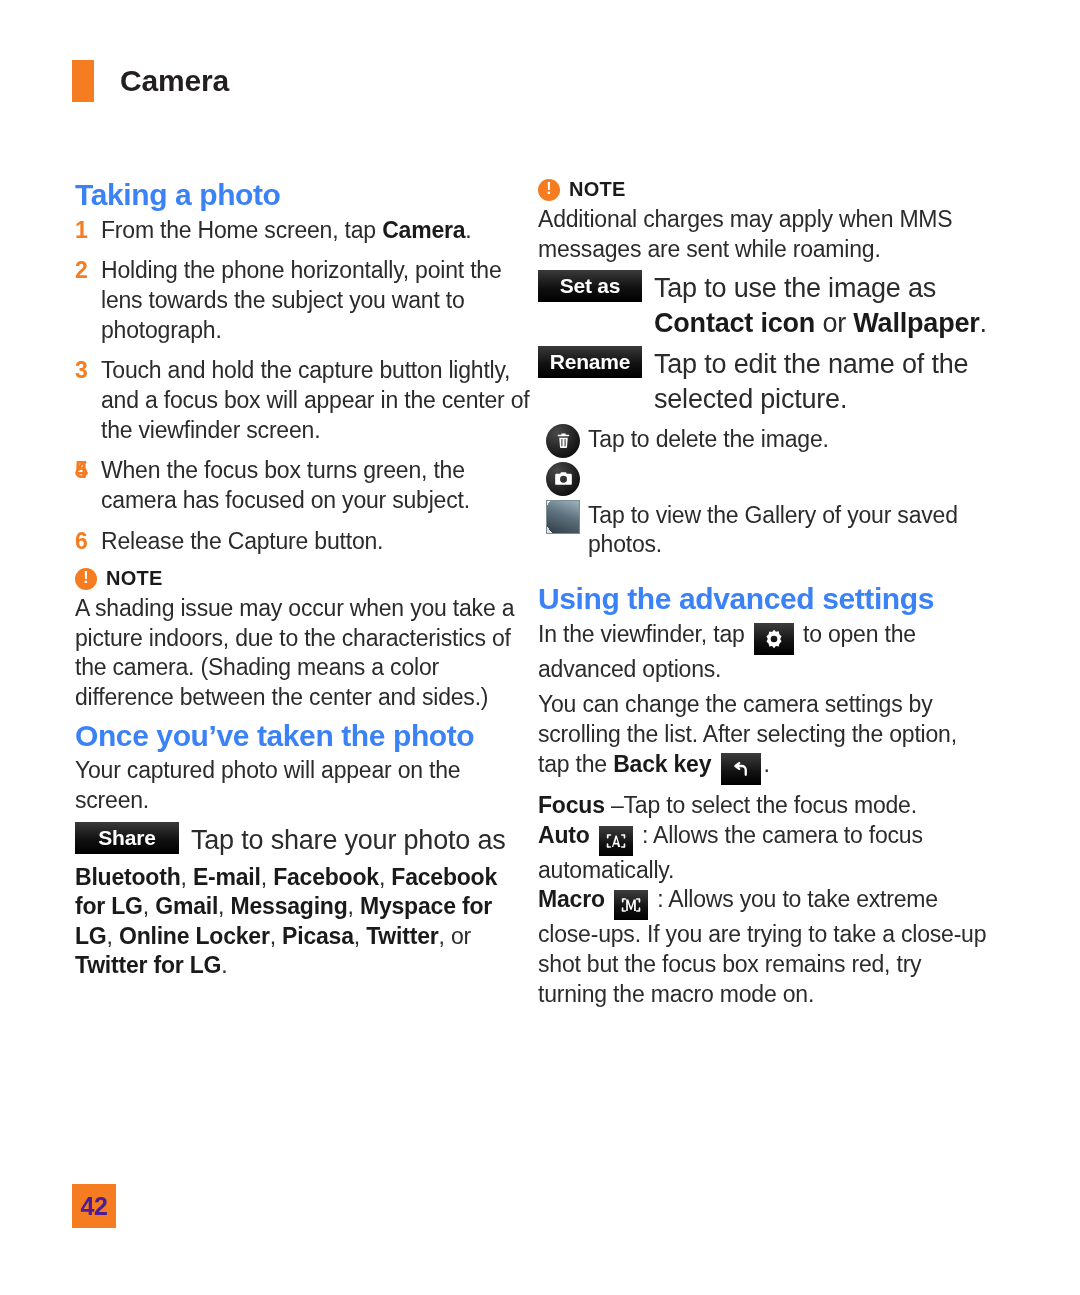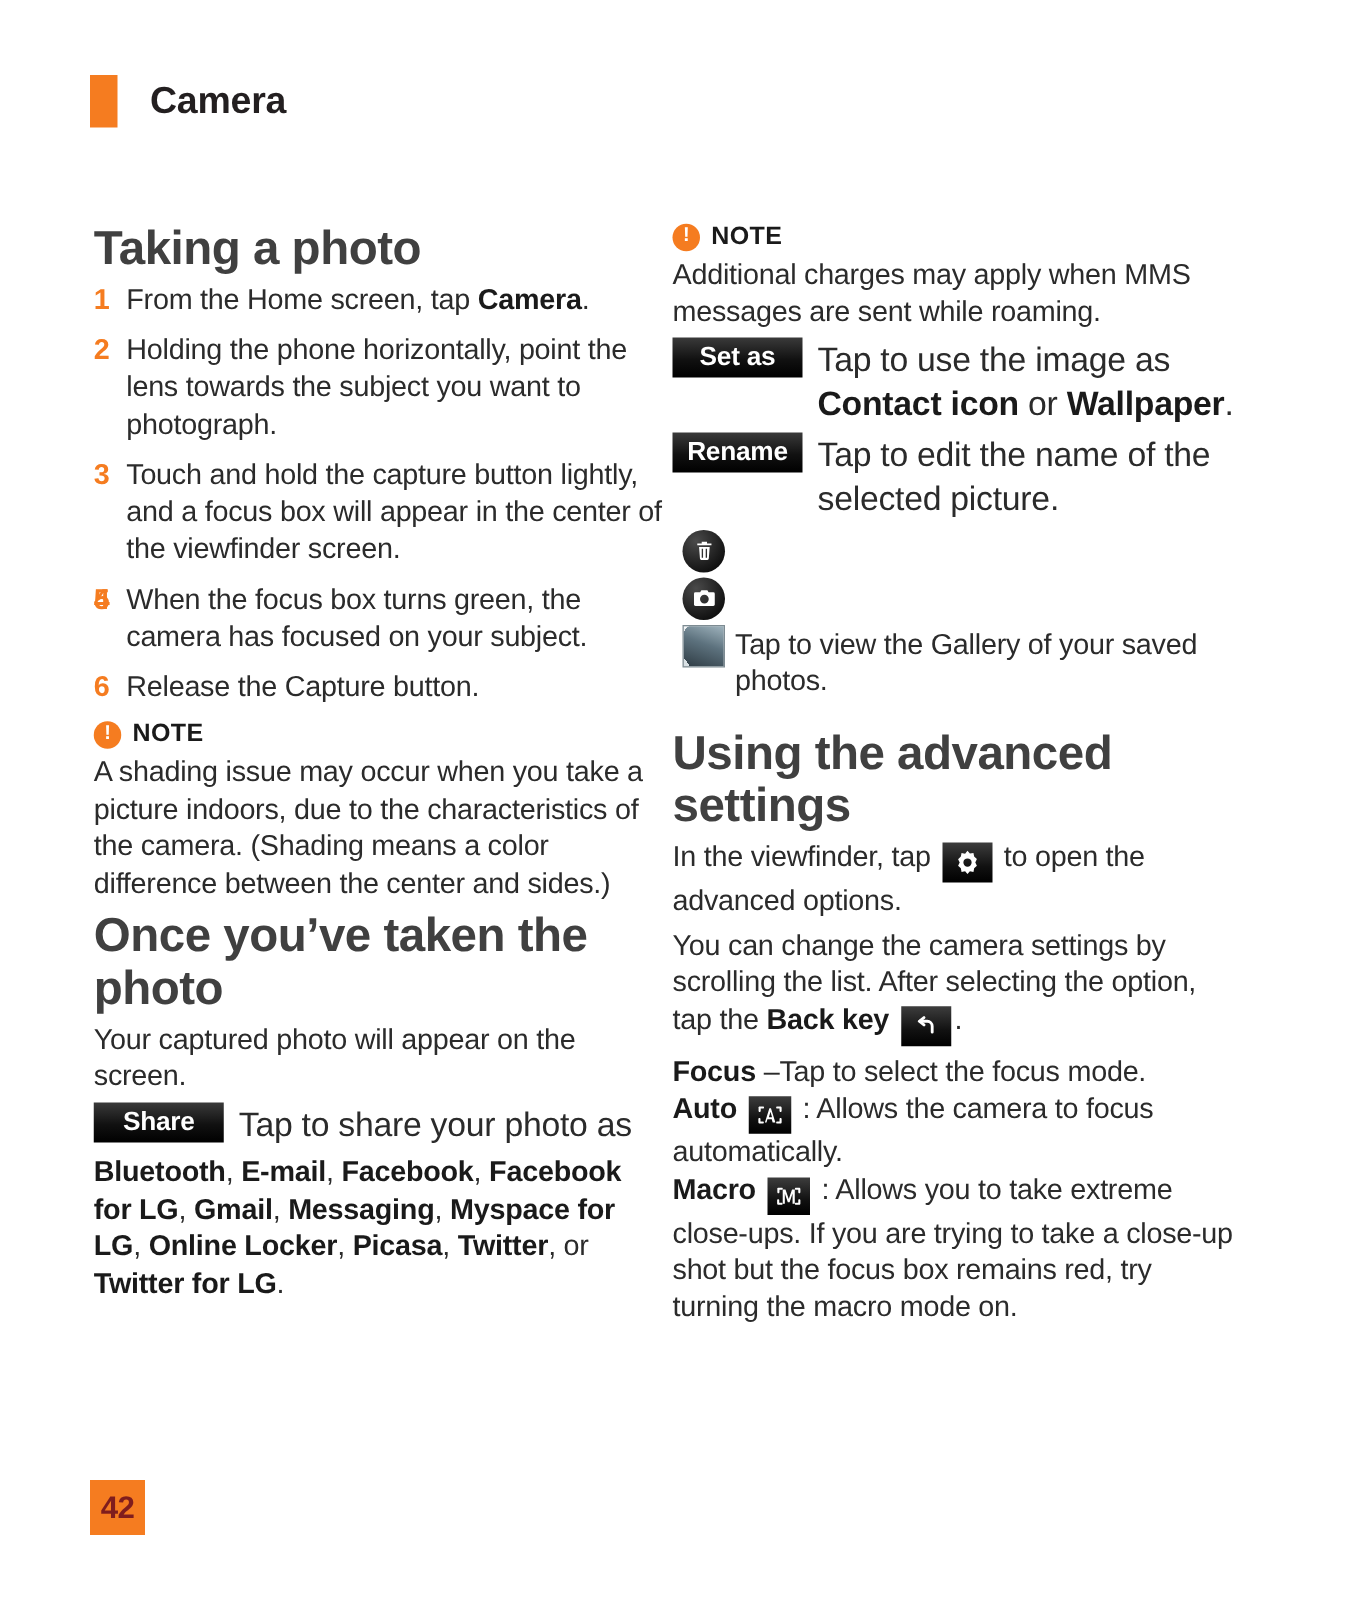--- a/index.html
+++ b/index.html
@@ -21,21 +21,21 @@
     letter-spacing:-0.2px;
   }
 
   
   .cols{position:absolute;left:0;top:178px;width:1080px;display:flex;}
   .col{width:455px;}
   .col-left{margin-left:75px;}
   .col-right{margin-left:8px;}
 
   h2.sec{
-    color:#404040;font-size:38px;font-weight:bold;
+    color:#3b82f6;font-size:30px;font-weight:bold;
     margin:0 0 4px 0;letter-spacing:-0.4px;line-height:1.12;
   }
   .sec-gap{margin-top:26px;}
 
   p.body{
     font-size:23px;line-height:1.29;margin:0 0 6px 0;color:#2b2b2b;
     letter-spacing:-0.2px;
   }
   p.tight{margin-bottom:0;}
   b{font-weight:bold;color:#1a1a1a;}
@@ -111,21 +111,21 @@
     margin:0 3px;
   }
   .chip.sq{width:34px;height:30px;vertical-align:-7px;}
 
   svg{display:block;}
 
   
   .pagenum{
     position:absolute;left:72px;top:1184px;
     width:44px;height:44px;background:#F57C20;
-    color:#7f1d1d;font-size:25px;font-weight:bold;
+    color:#4c1d95;font-size:25px;font-weight:bold;
     display:flex;align-items:center;justify-content:center;
     letter-spacing:-0.5px;
   }
 </style>
 </head>
 <body>
 
 <div class="page">
 
   <div class="header">
@@ -208,20 +208,21 @@
 
 
       <div class="irow">
         <div class="iwrap">
           <div class="ico-circle">
             <svg width="17" height="17" viewBox="0 0 24 24" fill="#ffffff" aria-hidden="true">
               <path d="M9 2h6v2h5v2H4V4h5V2zm-3 6h12l-1 13a1.6 1.6 0 0 1-1.6 1.5H8.6A1.6 1.6 0 0 1 7 21L6 8zm3 2v10h1.5V10H9zm4.5 0v10H15V10h-1.5z"></path>
             </svg>
           </div>
         </div>
+        <div class="itext">Tap to delete the image.</div>
       </div>
 
       <div class="irow">
         <div class="iwrap">
           <div class="ico-circle">
             <svg width="19" height="19" viewBox="0 0 24 24" fill="#ffffff" aria-hidden="true">
               <path d="M9 4h6l1.3 2H21a1.5 1.5 0 0 1 1.5 1.5v11A1.5 1.5 0 0 1 21 20H3a1.5 1.5 0 0 1-1.5-1.5v-11A1.5 1.5 0 0 1 3 6h4.7L9 4zm3 4.6a4.4 4.4 0 1 0 0 8.8 4.4 4.4 0 0 0 0-8.8z"></path>
             </svg>
           </div>
         </div>

